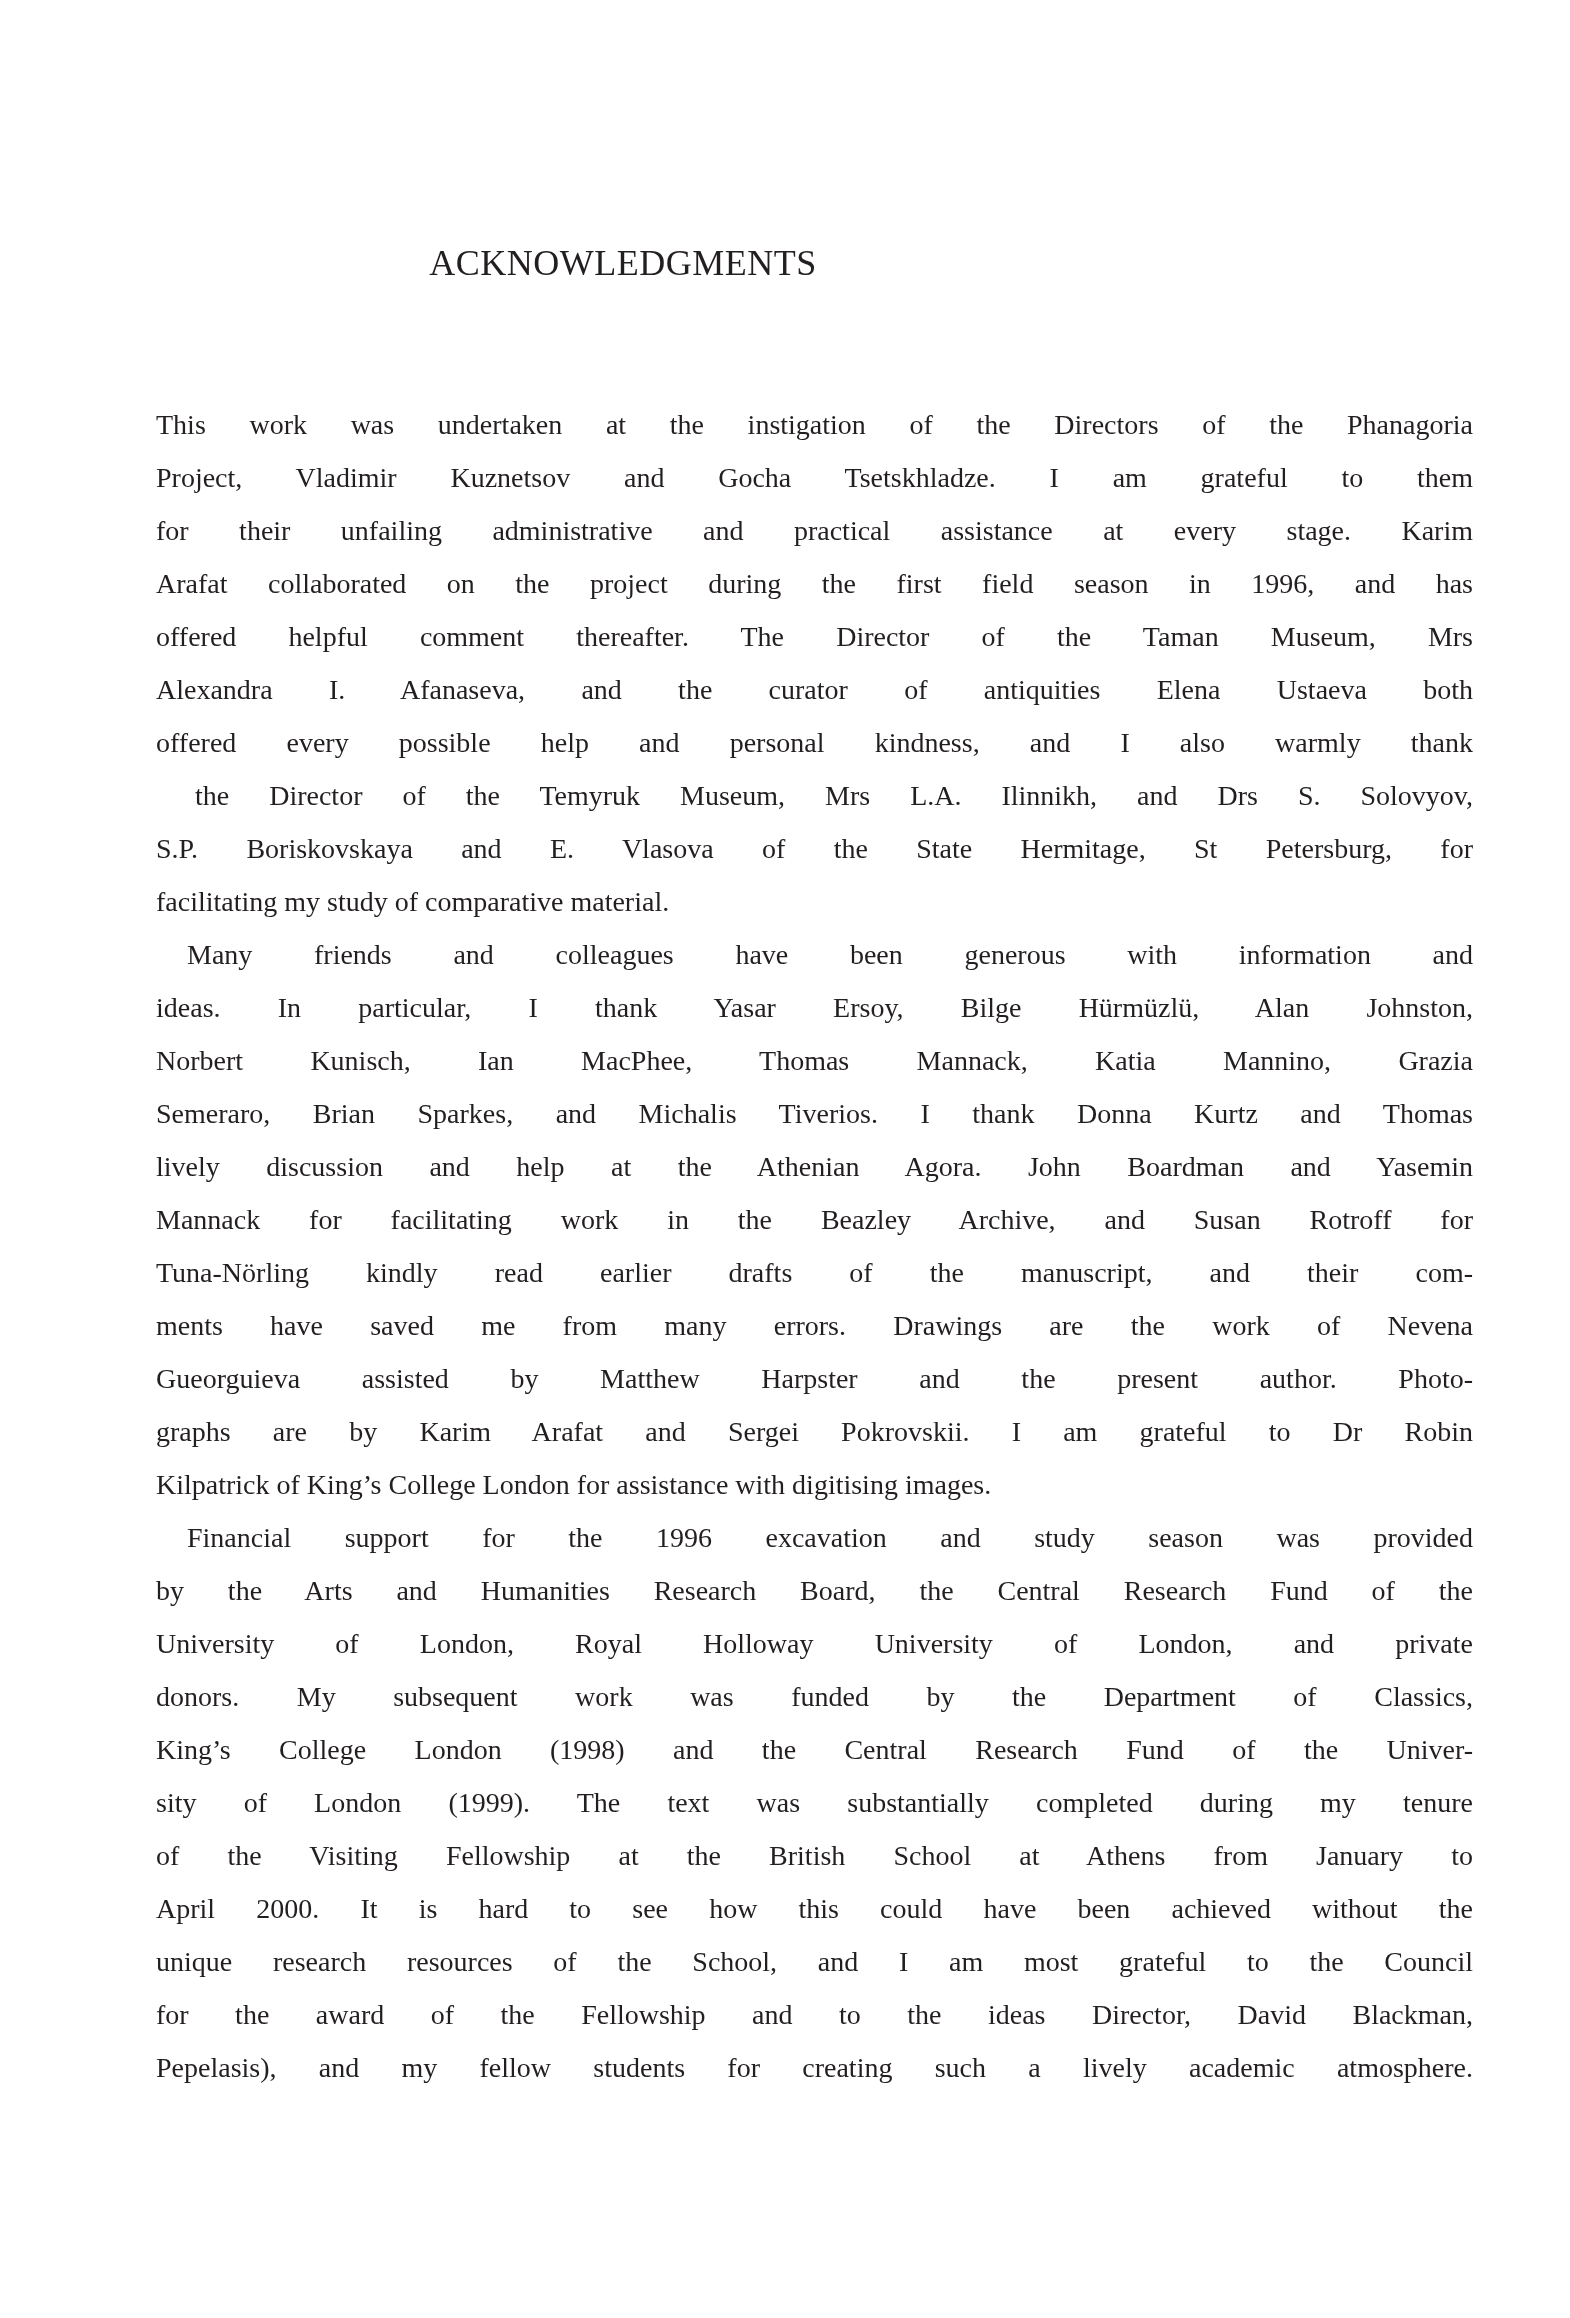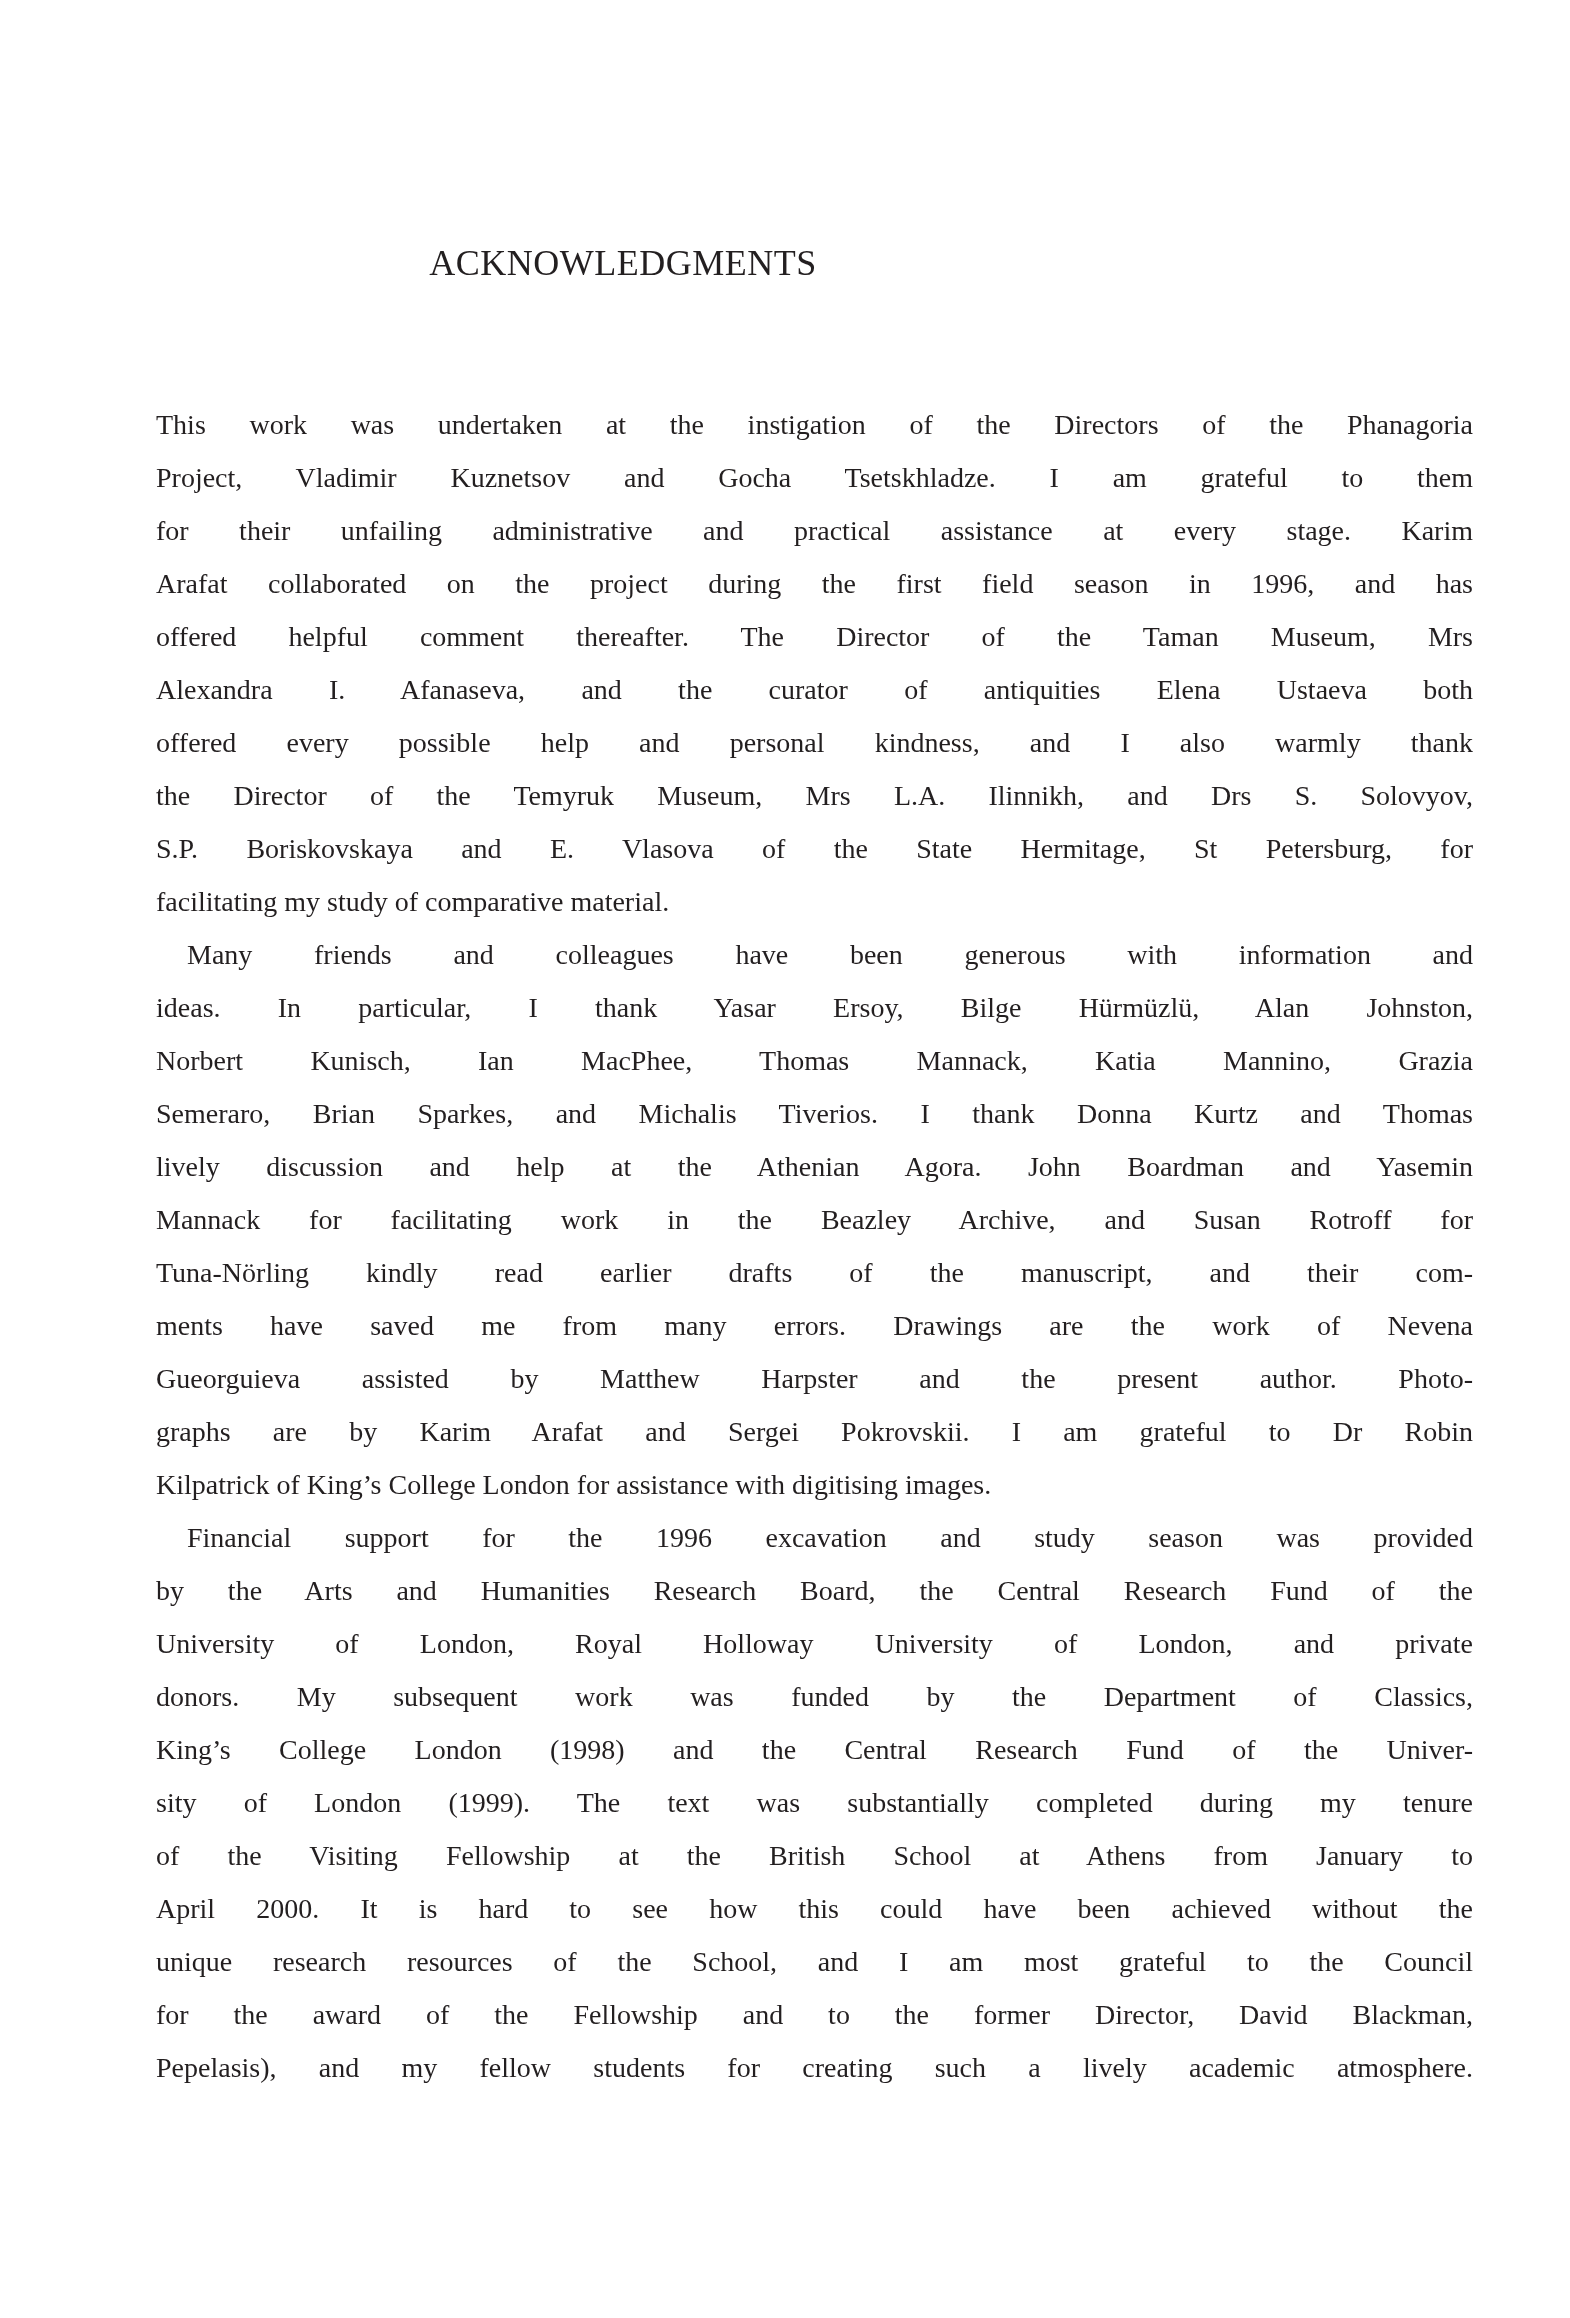--- a/index.html
+++ b/index.html
@@ -20,21 +20,21 @@
 
 <div class="body">
   <div>
     <div class="line" style="white-space: nowrap; word-spacing: 0px;">This work was undertaken at the instigation of the Directors of the Phanagoria</div>
     <div class="line" style="white-space: nowrap; word-spacing: 0px;">Project, Vladimir Kuznetsov and Gocha Tsetskhladze. I am grateful to them</div>
     <div class="line" style="white-space: nowrap; word-spacing: 0px;">for their unfailing administrative and practical assistance at every stage. Karim</div>
     <div class="line" style="white-space: nowrap; word-spacing: 0px;">Arafat collaborated on the project during the first field season in 1996, and has</div>
     <div class="line" style="white-space: nowrap; word-spacing: 0px;">offered helpful comment thereafter. The Director of the Taman Museum, Mrs</div>
     <div class="line" style="white-space: nowrap; word-spacing: 0px;">Alexandra I. Afanaseva, and the curator of antiquities Elena Ustaeva both</div>
     <div class="line" style="white-space: nowrap; word-spacing: 0px;">offered every possible help and personal kindness, and I also warmly thank</div>
-    <div class="line" style="white-space: nowrap; word-spacing: 0px;">the Director of the Temyruk Museum, Mrs L.A. Ilinnikh, and Drs S. Solovyov,</div>
+    <div class="line" style="white-space: nowrap; word-spacing: 0px; margin-left: 39px;">the Director of the Temyruk Museum, Mrs L.A. Ilinnikh, and Drs S. Solovyov,</div>
     <div class="line" style="white-space: nowrap; word-spacing: 0px;">S.P. Boriskovskaya and E. Vlasova of the State Hermitage, St Petersburg, for</div>
     <div class="line last">facilitating my study of comparative material.</div>
   </div>
   <div>
     <div class="line indent" style="white-space: nowrap; word-spacing: 0px;">Many friends and colleagues have been generous with information and</div>
     <div class="line" style="white-space: nowrap; word-spacing: 0px;">ideas. In particular, I thank Yasar Ersoy, Bilge Hürmüzlü, Alan Johnston,</div>
     <div class="line" style="white-space: nowrap; word-spacing: 0px;">Norbert Kunisch, Ian MacPhee, Thomas Mannack, Katia Mannino, Grazia</div>
     <div class="line" style="white-space: nowrap; word-spacing: 0px;">Semeraro, Brian Sparkes, and Michalis Tiverios. I thank Donna Kurtz and Thomas</div>
     <div class="line" style="white-space: nowrap; word-spacing: 0px;">lively discussion and help at the Athenian Agora. John Boardman and Yasemin</div>
     <div class="line" style="white-space: nowrap; word-spacing: 0px;">Mannack for facilitating work in the Beazley Archive, and Susan Rotroff for</div>
@@ -47,17 +47,17 @@
   <div>
     <div class="line indent" style="white-space: nowrap; word-spacing: 0px;">Financial support for the 1996 excavation and study season was provided</div>
     <div class="line" style="white-space: nowrap; word-spacing: 0px;">by the Arts and Humanities Research Board, the Central Research Fund of the</div>
     <div class="line" style="white-space: nowrap; word-spacing: 0px;">University of London, Royal Holloway University of London, and private</div>
     <div class="line" style="white-space: nowrap; word-spacing: 0px;">donors. My subsequent work was funded by the Department of Classics,</div>
     <div class="line" style="white-space: nowrap; word-spacing: 0px;">King’s College London (1998) and the Central Research Fund of the Univer-</div>
     <div class="line" style="white-space: nowrap; word-spacing: 0px;">sity of London (1999). The text was substantially completed during my tenure</div>
     <div class="line" style="white-space: nowrap; word-spacing: 0px;">of the Visiting Fellowship at the British School at Athens from January to</div>
     <div class="line" style="white-space: nowrap; word-spacing: 0px;">April 2000. It is hard to see how this could have been achieved without the</div>
     <div class="line" style="white-space: nowrap; word-spacing: 0px;">unique research resources of the School, and I am most grateful to the Council</div>
-    <div class="line" style="white-space: nowrap; word-spacing: 0px;">for the award of the Fellowship and to the former Director, David Blackman,</div>
+    <div class="line" style="white-space: nowrap; word-spacing: 0px;">for the award of the Fellowship and to the ideas Director, David Blackman,</div>
     <div class="line" style="white-space: nowrap; word-spacing: -0.3px;">Pepelasis), and my fellow students for creating such a lively academic atmosphere.</div>
   </div>
 </div>
 
 
 </body></html>

